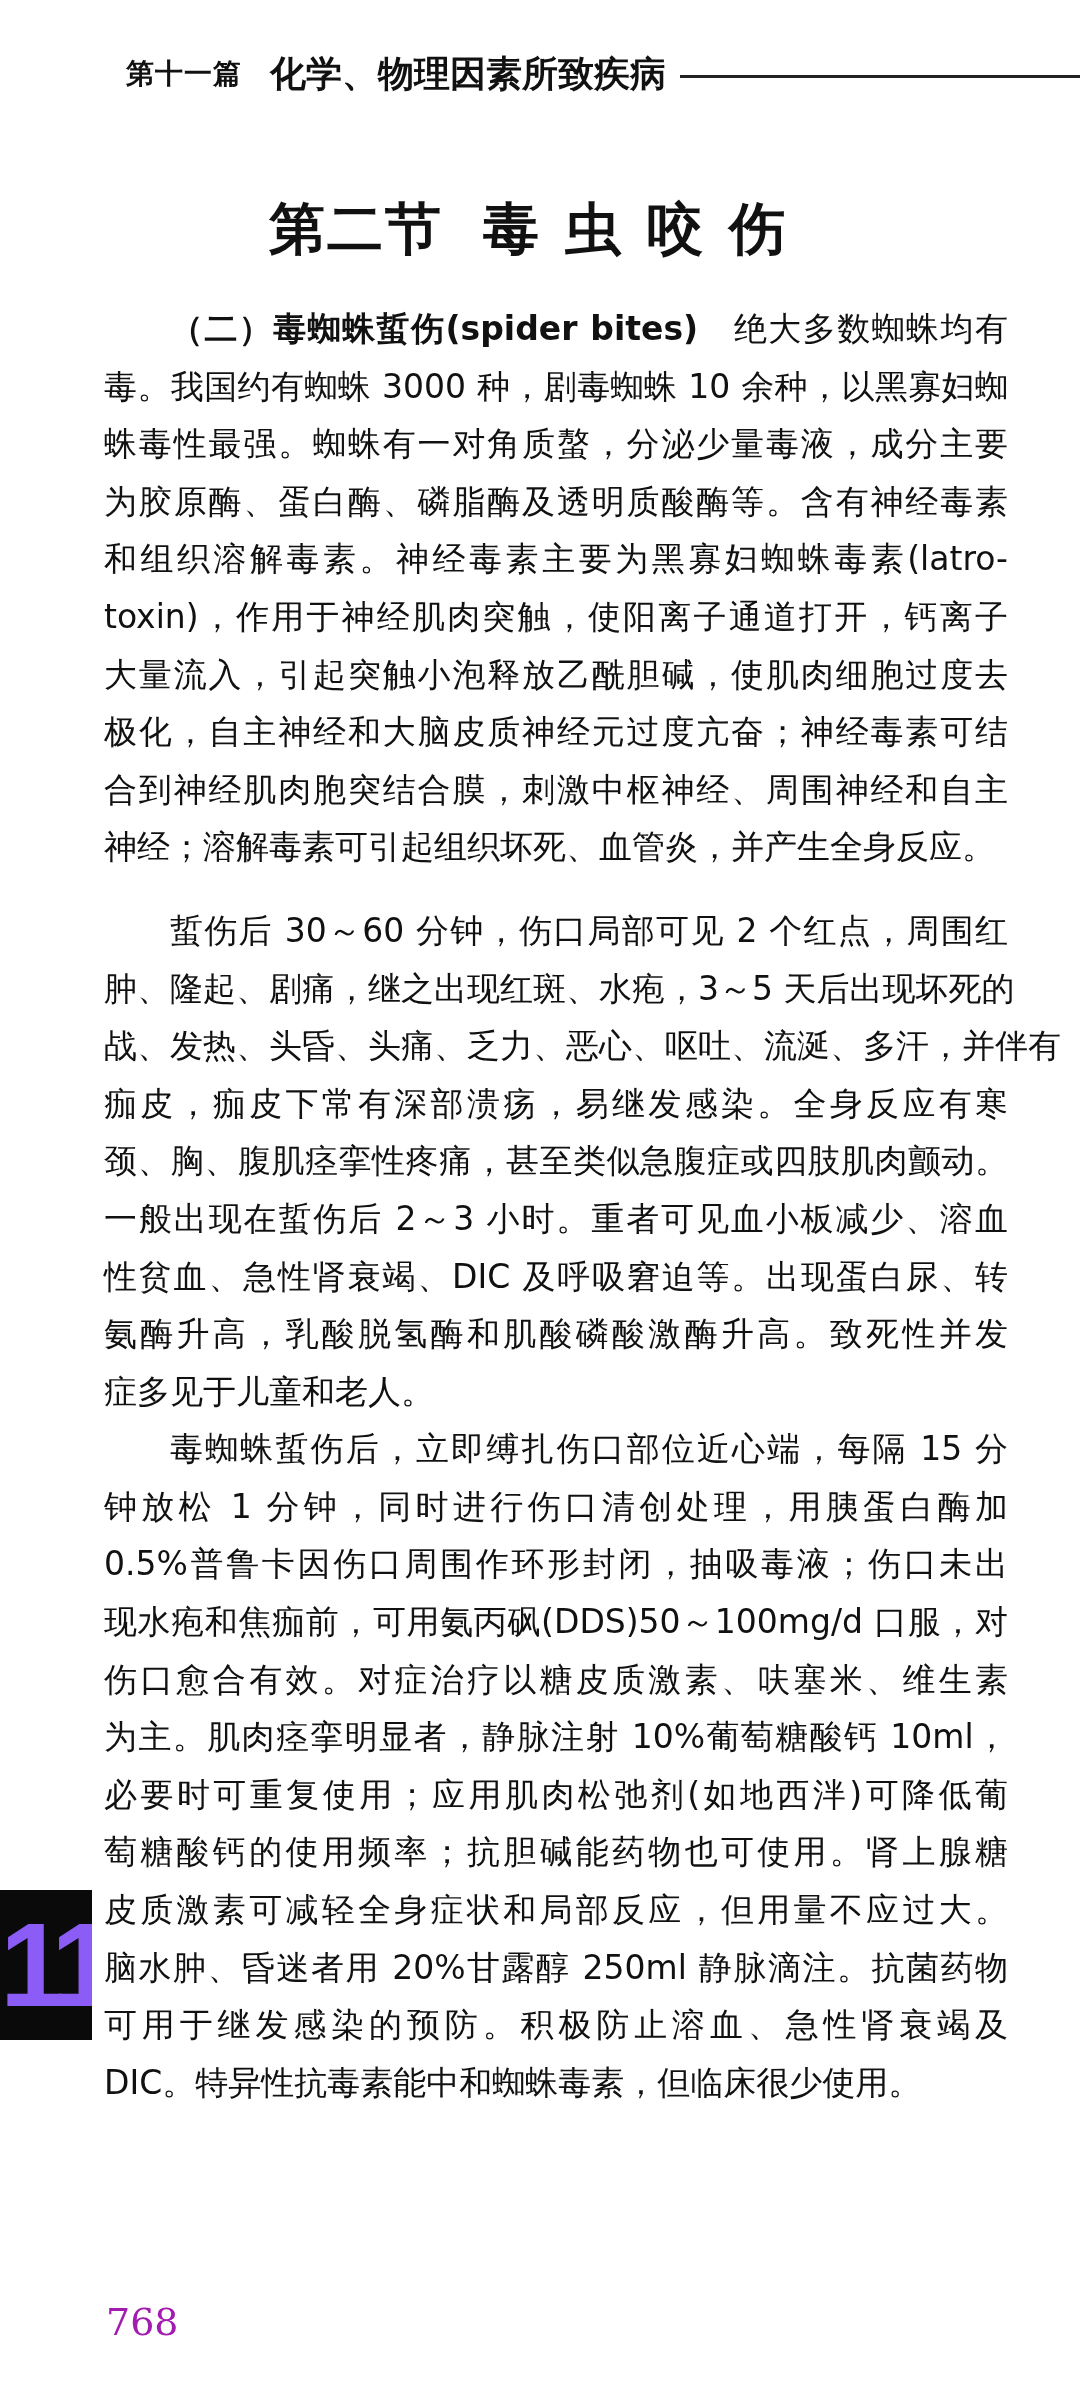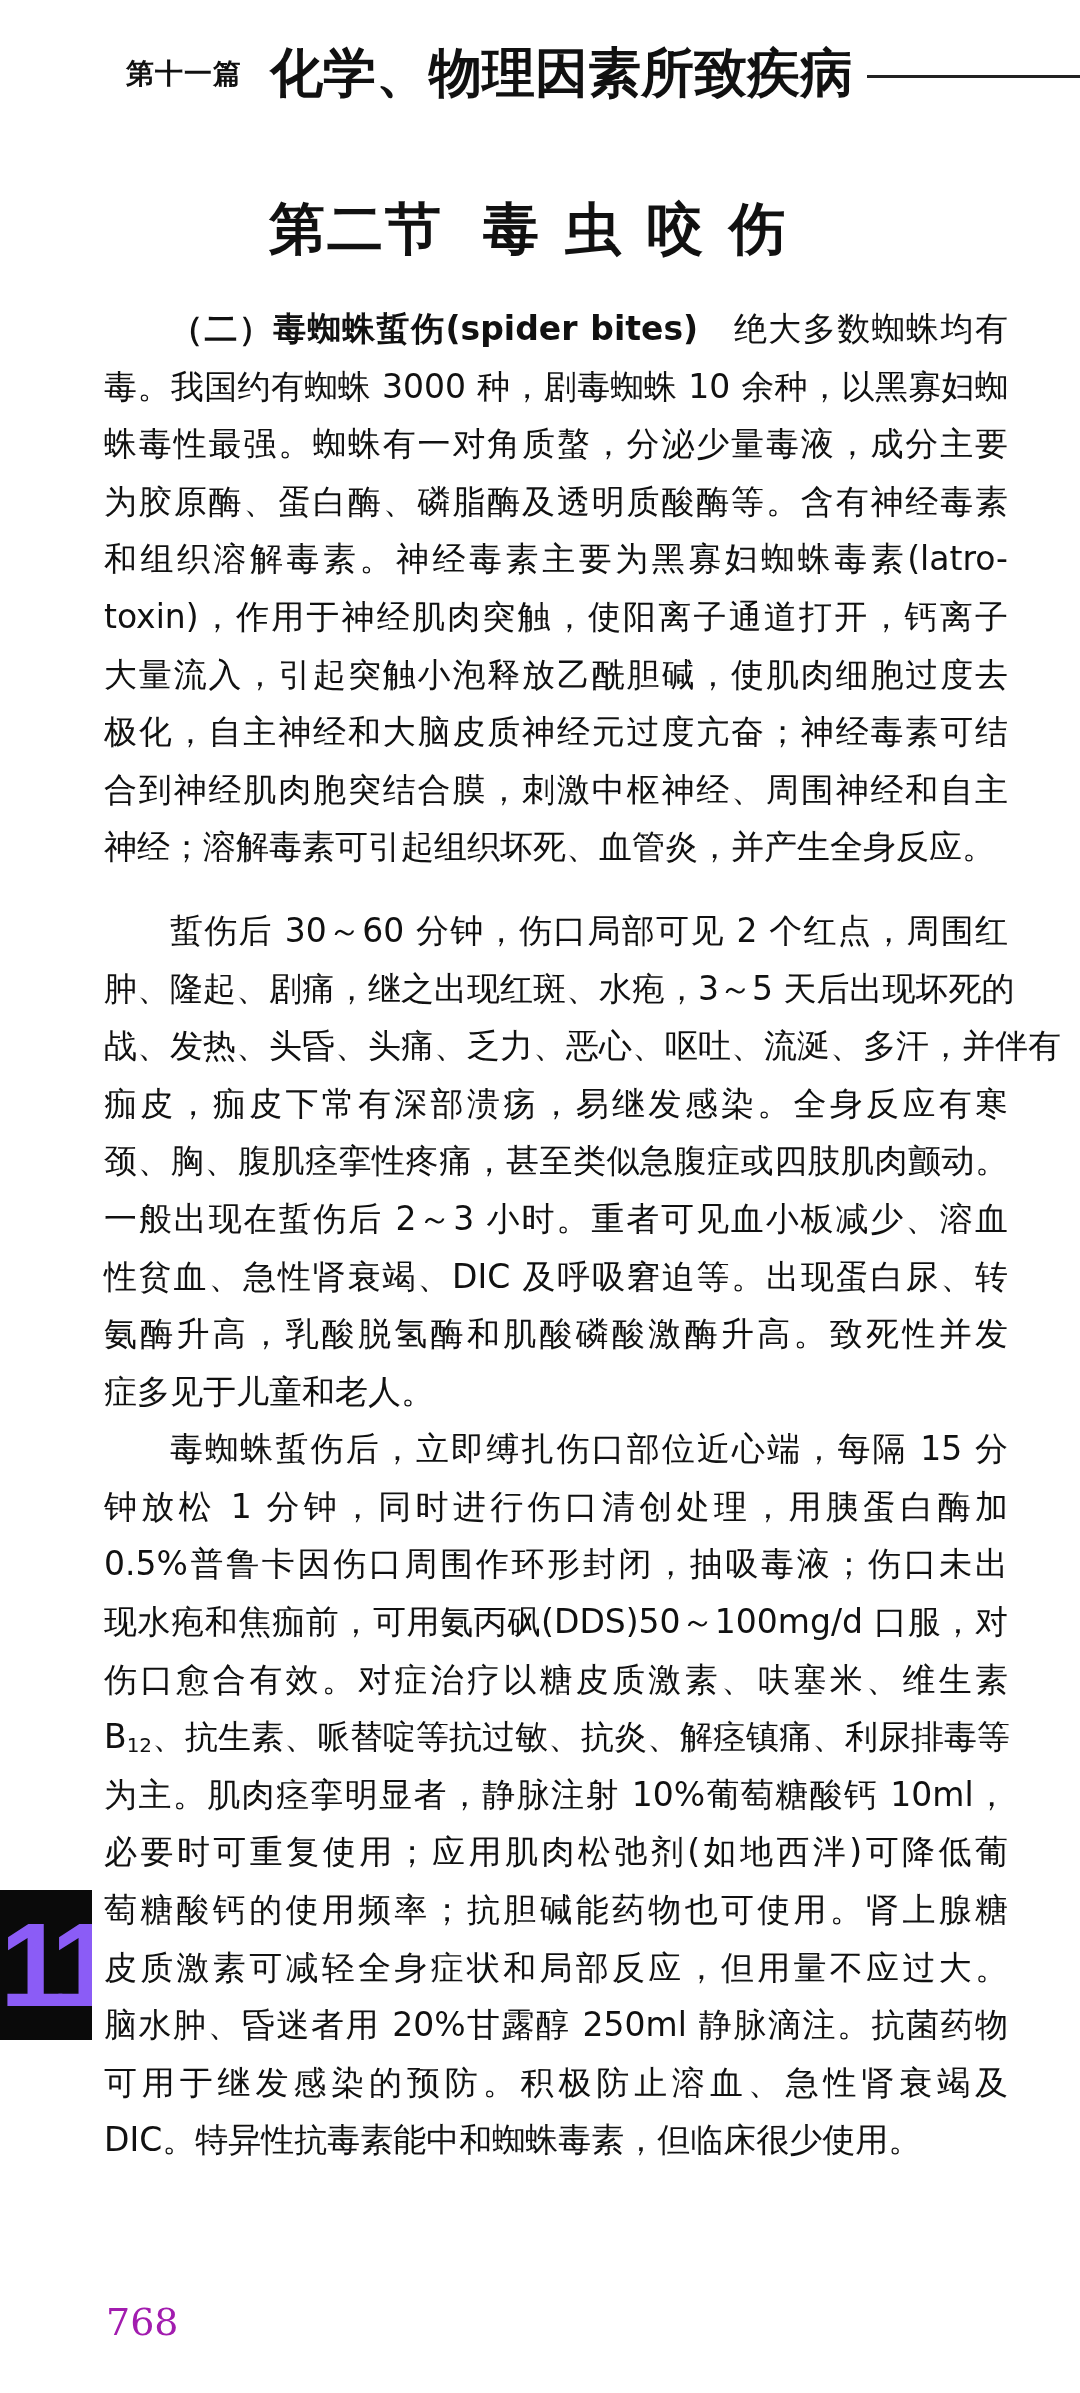--- a/index.html
+++ b/index.html
@@ -24,21 +24,21 @@
     display: flex;
     align-items: center;
   }
   .running-head .part {
     font-size: 28px;
     font-weight: bold;
     letter-spacing: 1px;
     white-space: nowrap;
   }
   .running-head .part-title {
-    font-size: 53px;
+    font-size: 36px;
     font-weight: bold;
     margin-left: 28px;
     white-space: nowrap;
   }
   .running-head .rule {
     flex: 1;
     height: 3px;
     background: #222;
     margin-left: 14px;
     margin-top: 4px;
@@ -147,21 +147,20 @@
     <span class="line">氨酶升高，乳酸脱氢酶和肌酸磷酸激酶升高。致死性并发</span>
     <span class="line last">症多见于儿童和老人。</span>
   </div>
 
   <div>
     <span class="line indent">毒蜘蛛蜇伤后，立即缚扎伤口部位近心端，每隔 15 分</span>
     <span class="line">钟放松 1 分钟，同时进行伤口清创处理，用胰蛋白酶加</span>
     <span class="line">0.5%普鲁卡因伤口周围作环形封闭，抽吸毒液；伤口未出</span>
     <span class="line">现水疱和焦痂前，可用氨丙砜(DDS)50～100mg/d 口服，对</span>
     <span class="line">伤口愈合有效。对症治疗以糖皮质激素、呋塞米、维生素</span>
-    <span class="line"><span>B</span><sub>12</sub><span>、抗生素、哌替啶等抗过敏、抗炎、解痉镇痛、利尿排毒等</span></span>
     <span class="line">为主。肌肉痉挛明显者，静脉注射 10%葡萄糖酸钙 10ml，</span>
     <span class="line">必要时可重复使用；应用肌肉松弛剂(如地西泮)可降低葡</span>
     <span class="line">萄糖酸钙的使用频率；抗胆碱能药物也可使用。肾上腺糖</span>
     <span class="line">皮质激素可减轻全身症状和局部反应，但用量不应过大。</span>
     <span class="line">脑水肿、昏迷者用 20%甘露醇 250ml 静脉滴注。抗菌药物</span>
     <span class="line">可用于继发感染的预防。积极防止溶血、急性肾衰竭及</span>
     <span class="line last">DIC。特异性抗毒素能中和蜘蛛毒素，但临床很少使用。</span>
   </div>
 </div>
 

